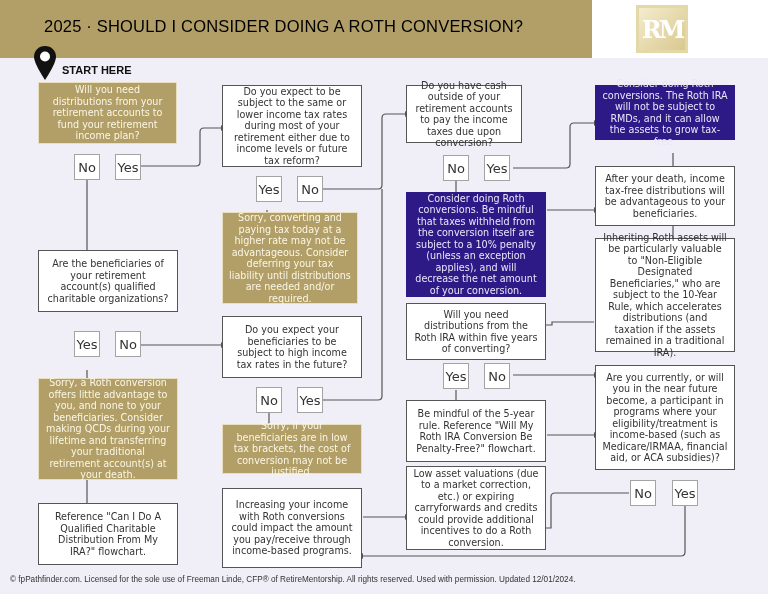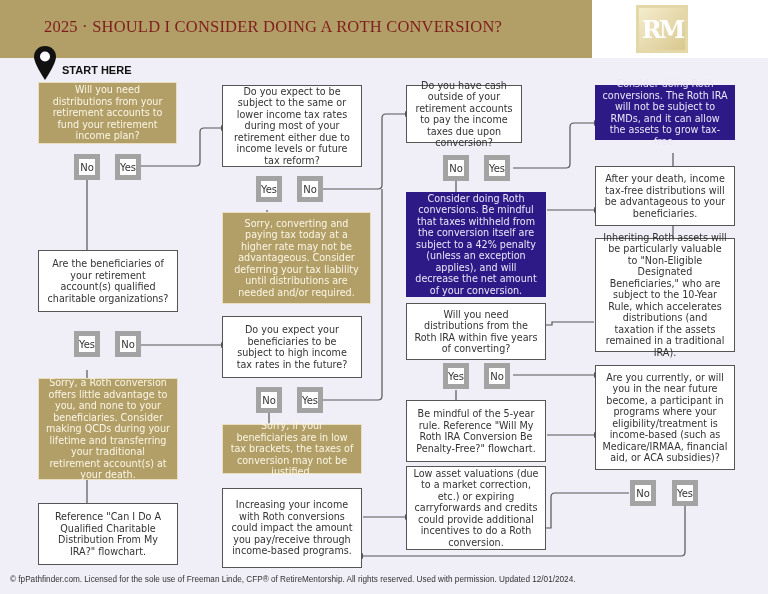--- a/index.html
+++ b/index.html
@@ -9,22 +9,22 @@
       font-family: "DejaVu Sans", sans-serif;
       position: relative;
       color: #333;
     }
     .header {
       position: absolute; left: 0; top: 0; width: 592px; height: 58px;
       background: #b29f67;
     }
     .header-title {
       position: absolute; left: 44px; top: 17px;
-      color: #7f1d1d; font-size: 16.5px; letter-spacing: 0.2px;
-      font-family: Liberation Serif, serif; font-weight: normal;
+      color: #000000; font-size: 16.5px; letter-spacing: 0.2px;
+      font-family: Liberation Sans, sans-serif; font-weight: normal;
     }
     .logo-area {
       position: absolute; left: 592px; top: 0; width: 176px; height: 58px;
       background: #ffffff;
     }
     .logo {
       position: absolute; left: 636px; top: 5px; width: 52px; height: 48px;
       border: 3px solid #e4d8a8; background: linear-gradient(135deg,#f4eccd,#d9c88f);
       display: flex; align-items: center; justify-content: center;
       font-family: "DejaVu Serif", serif; font-weight: bold; font-size: 24px; color: #fff;
@@ -43,23 +43,23 @@
       text-align: center;
       font-size: 9.6px; line-height: 1.2;
       padding: 4px 6px;
       font-family: "DejaVu Sans", sans-serif;
     }
     .gold { background: #b29f67; color: #fbf6e6; border: 1px solid #e9dfbf; }
     .white { background: #ffffff; color: #333; border: 1px solid #555; }
     .purple { background: #2e1a87; color: #e9e6f7; border: 1px solid #2e1a87; }
     .yn {
       position: absolute; width: 26px; height: 26px;
-      background: #fff; border: 5px solid #a3a3a3;
+      background: #fff; border: 1px solid #a3a3a3;
       display: flex; align-items: center; justify-content: center;
-      font-size: 10px; color: #333;
+      font-size: 13px; color: #333;
     }
     svg.lines { position: absolute; left: 0; top: 0; width: 768px; height: 594px; }
     .footer {
       position: absolute; left: 10px; top: 575px; font-size: 8.2px; color: #333;
       font-family: "Liberation Sans", sans-serif;
     }
   </style>
 </head>
 <body>
 
@@ -135,33 +135,33 @@
 <div class="box white" style="left:38px;top:250px;width:140px;height:62px;">Are the beneficiaries of your retirement account(s) qualified charitable organizations?</div>
 <div class="yn" style="left:74px;top:331px;">Yes</div>
 <div class="yn" style="left:115px;top:331px;">No</div>
 
 <div class="box gold" style="left:38px;top:378px;width:140px;height:102px;">Sorry, a Roth conversion offers little advantage to you, and none to your beneficiaries. Consider making QCDs during your lifetime and transferring your traditional retirement account(s) at your death.</div>
 <div class="box white" style="left:38px;top:503px;width:140px;height:62px;">Reference "Can I Do A Qualified Charitable Distribution From My IRA?" flowchart.</div>
 
 <div class="box white" style="left:222px;top:85px;width:140px;height:82px;">Do you expect to be subject to the same or lower income tax rates during most of your retirement either due to income levels or future tax reform?</div>
 <div class="yn" style="left:256px;top:176px;">Yes</div>
 <div class="yn" style="left:297px;top:176px;">No</div>
-<div class="box gold" style="left:222px;top:212px;width:149px;height:92px;">Sorry, converting and paying tax today at a higher rate may not be advantageous. Consider deferring your tax liability until distributions are needed and/or required.</div>
+<div class="box gold" style="left:222px;top:212px;width:136px;height:92px;">Sorry, converting and paying tax today at a higher rate may not be advantageous. Consider deferring your tax liability until distributions are needed and/or required.</div>
 
 <div class="box white" style="left:222px;top:316px;width:140px;height:62px;">Do you expect your beneficiaries to be subject to high income tax rates in the future?</div>
 <div class="yn" style="left:256px;top:387px;">No</div>
 <div class="yn" style="left:297px;top:387px;">Yes</div>
-<div class="box gold" style="left:222px;top:424px;width:140px;height:50px;">Sorry, if your beneficiaries are in low tax brackets, the taxes of conversion may not be justified.</div>
+<div class="box gold" style="left:222px;top:424px;width:140px;height:50px;">Sorry, if your beneficiaries are in low tax brackets, the cost of conversion may not be justified.</div>
 
 <div class="box white" style="left:222px;top:488px;width:140px;height:80px;">Increasing your income with Roth conversions could impact the amount you pay/receive through income-based programs.</div>
 
 <div class="box white" style="left:406px;top:85px;width:116px;height:58px;">Do you have cash outside of your retirement accounts to pay the income taxes due upon conversion?</div>
 <div class="yn" style="left:443px;top:155px;">No</div>
 <div class="yn" style="left:484px;top:155px;">Yes</div>
-<div class="box purple" style="left:406px;top:192px;width:140px;height:105px;">Consider doing Roth conversions. Be mindful that taxes withheld from the conversion itself are subject to a 42% penalty (unless an exception applies), and will decrease the net amount of your conversion.</div>
+<div class="box purple" style="left:406px;top:192px;width:140px;height:105px;">Consider doing Roth conversions. Be mindful that taxes withheld from the conversion itself are subject to a 10% penalty (unless an exception applies), and will decrease the net amount of your conversion.</div>
 
 <div class="box white" style="left:406px;top:303px;width:140px;height:57px;">Will you need distributions from the Roth IRA within five years of converting?</div>
 <div class="yn" style="left:443px;top:363px;">Yes</div>
 <div class="yn" style="left:484px;top:363px;">No</div>
 <div class="box white" style="left:406px;top:400px;width:140px;height:62px;">Be mindful of the 5-year rule. Reference "Will My Roth IRA Conversion Be Penalty-Free?" flowchart.</div>
 
 <div class="box white" style="left:406px;top:466px;width:140px;height:84px;">Low asset valuations (due to a market correction, etc.) or expiring carryforwards and credits could provide additional incentives to do a Roth conversion.</div>
 
 <div class="box purple" style="left:595px;top:85px;width:140px;height:55px;">Consider doing Roth conversions. The Roth IRA will not be subject to RMDs, and it can allow the assets to grow tax-free.</div>
 <div class="box white" style="left:595px;top:166px;width:140px;height:60px;">After your death, income tax-free distributions will be advantageous to your beneficiaries.</div>

